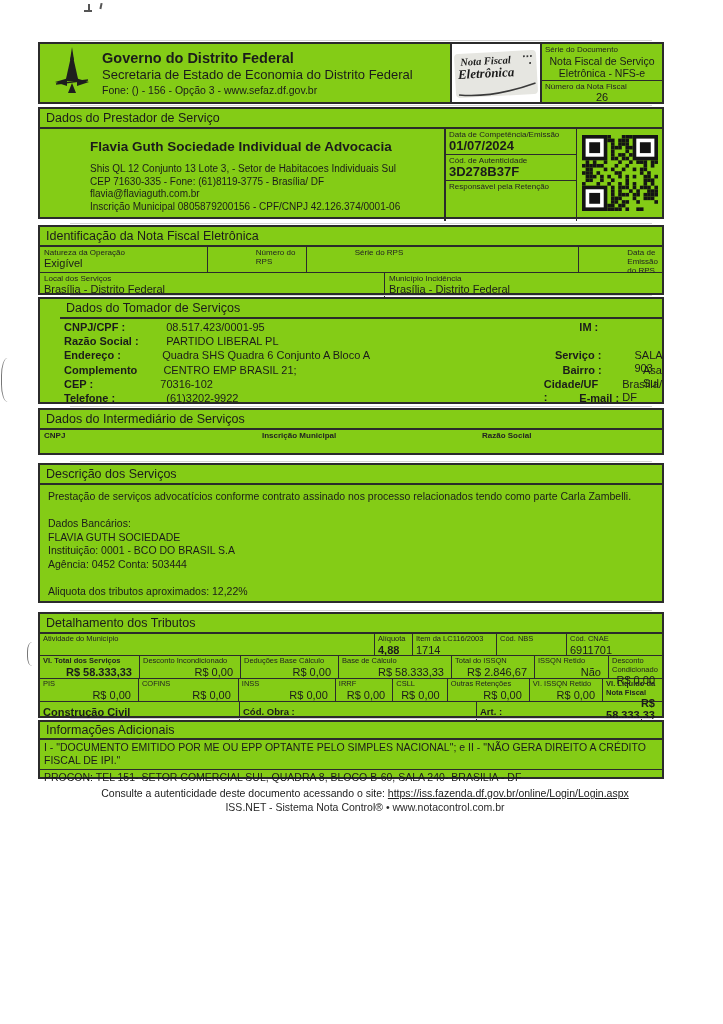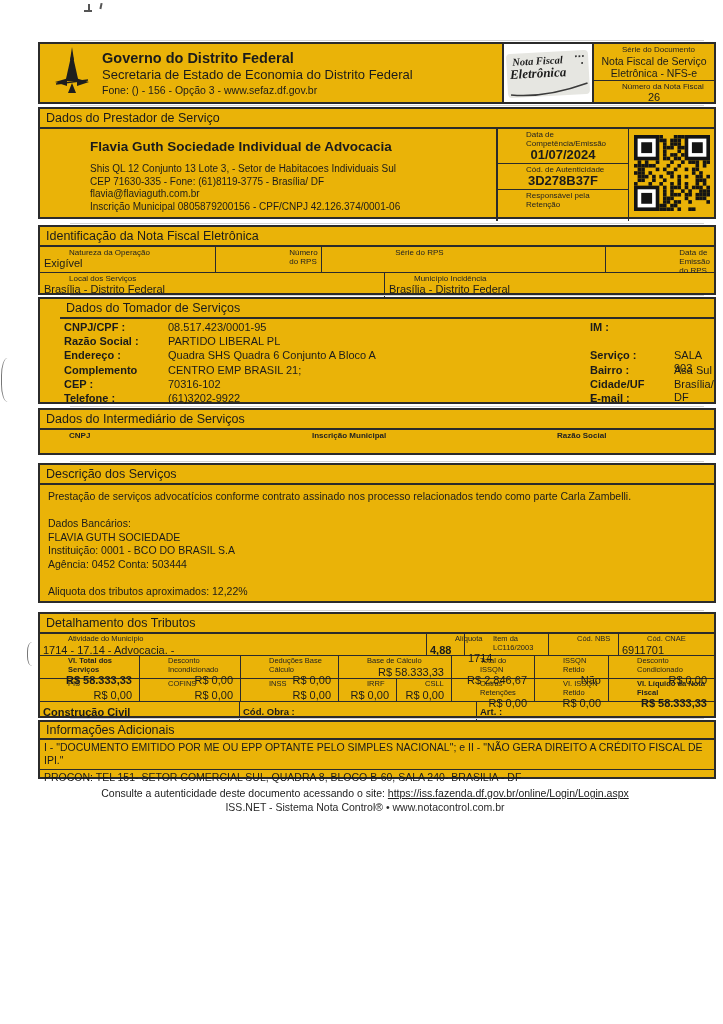--- a/index.html
+++ b/index.html
@@ -1,25 +1,25 @@
 <!DOCTYPE html>
 <html><head>
 <meta charset="utf-8">
 <style>
   html,body{margin:0;padding:0;background:#fff;}
   .page{position:relative;width:723px;height:1024px;background:#fff;overflow:hidden;
         font-family:"Liberation Sans", sans-serif;color:#1b1b1b;}
-  .box{position:absolute;left:38px;width:678px;border:2px solid #2b2b2b;background:#eab308;box-sizing:border-box;}
+  .box{position:absolute;left:38px;width:626px;border:2px solid #2b2b2b;background:#84cc16;box-sizing:border-box;}
   .box::before{content:'';position:absolute;top:-4px;left:30px;right:10px;border-top:1px solid #d4d4d4;}
   .sec-title{font-weight:normal;font-size:12.5px;line-height:16px;padding:1px 6px 1px;border-bottom:2px solid #2b2b2b;}
-  .lbl{font-size:8px;line-height:9px;color:#222;display:block;margin-left:25px;}
+  .lbl{font-size:8px;line-height:9px;color:#222;display:block;}
   .lbl-b{font-weight:bold;}
   .val{font-size:11px;line-height:13px;}
   .b{font-weight:bold;}
-  .cc{text-align:center;}
+  .cc{}
   
   .hdr{top:42px;height:62px;display:flex;}
   .hdr-left{flex:1;display:flex;align-items:center;padding:4px 6px 4px 14px;box-sizing:border-box;}
   .hdr-text{margin-left:12px;}
   .hdr-org{font-size:14.5px;font-weight:bold;line-height:17px;}
   .hdr-dept{font-size:13px;line-height:16px;}
   .hdr-phone{font-size:10.5px;line-height:14px;}
   .hdr-stamp{width:90px;border-left:2px solid #2b2b2b;position:relative;box-sizing:border-box;background:#fff;}
   .stamp{position:absolute;top:8px;left:3px;width:82px;height:44px;background:#e6e6e1;border-radius:4px;
          transform:rotate(-3deg);padding:3px 2px;box-sizing:border-box;}
@@ -421,21 +421,20 @@
       <div class="desc-line"></div>
       <div class="desc-line">Aliquota dos tributos aproximados: 12,22%</div>
     </div>
   </div>
 
   <div class="box trib">
     <div class="sec-title">Detalhamento dos Tributos</div>
     <div class="trow rowA">
       <div class="tcell" style="flex:1;">
         <span class="lbl">Atividade do Município</span>
-        <div class="val">1714 - 17.14 - Advocacia. -</div>
       </div>
       <div class="tcell" style="width:38px;">
         <span class="lbl">Alíquota</span>
         <div class="val b">4,88</div>
       </div>
       <div class="tcell" style="width:84px;">
         <span class="lbl">Item da LC116/2003</span>
         <div class="val">1714</div>
       </div>
       <div class="tcell" style="width:70px;">

